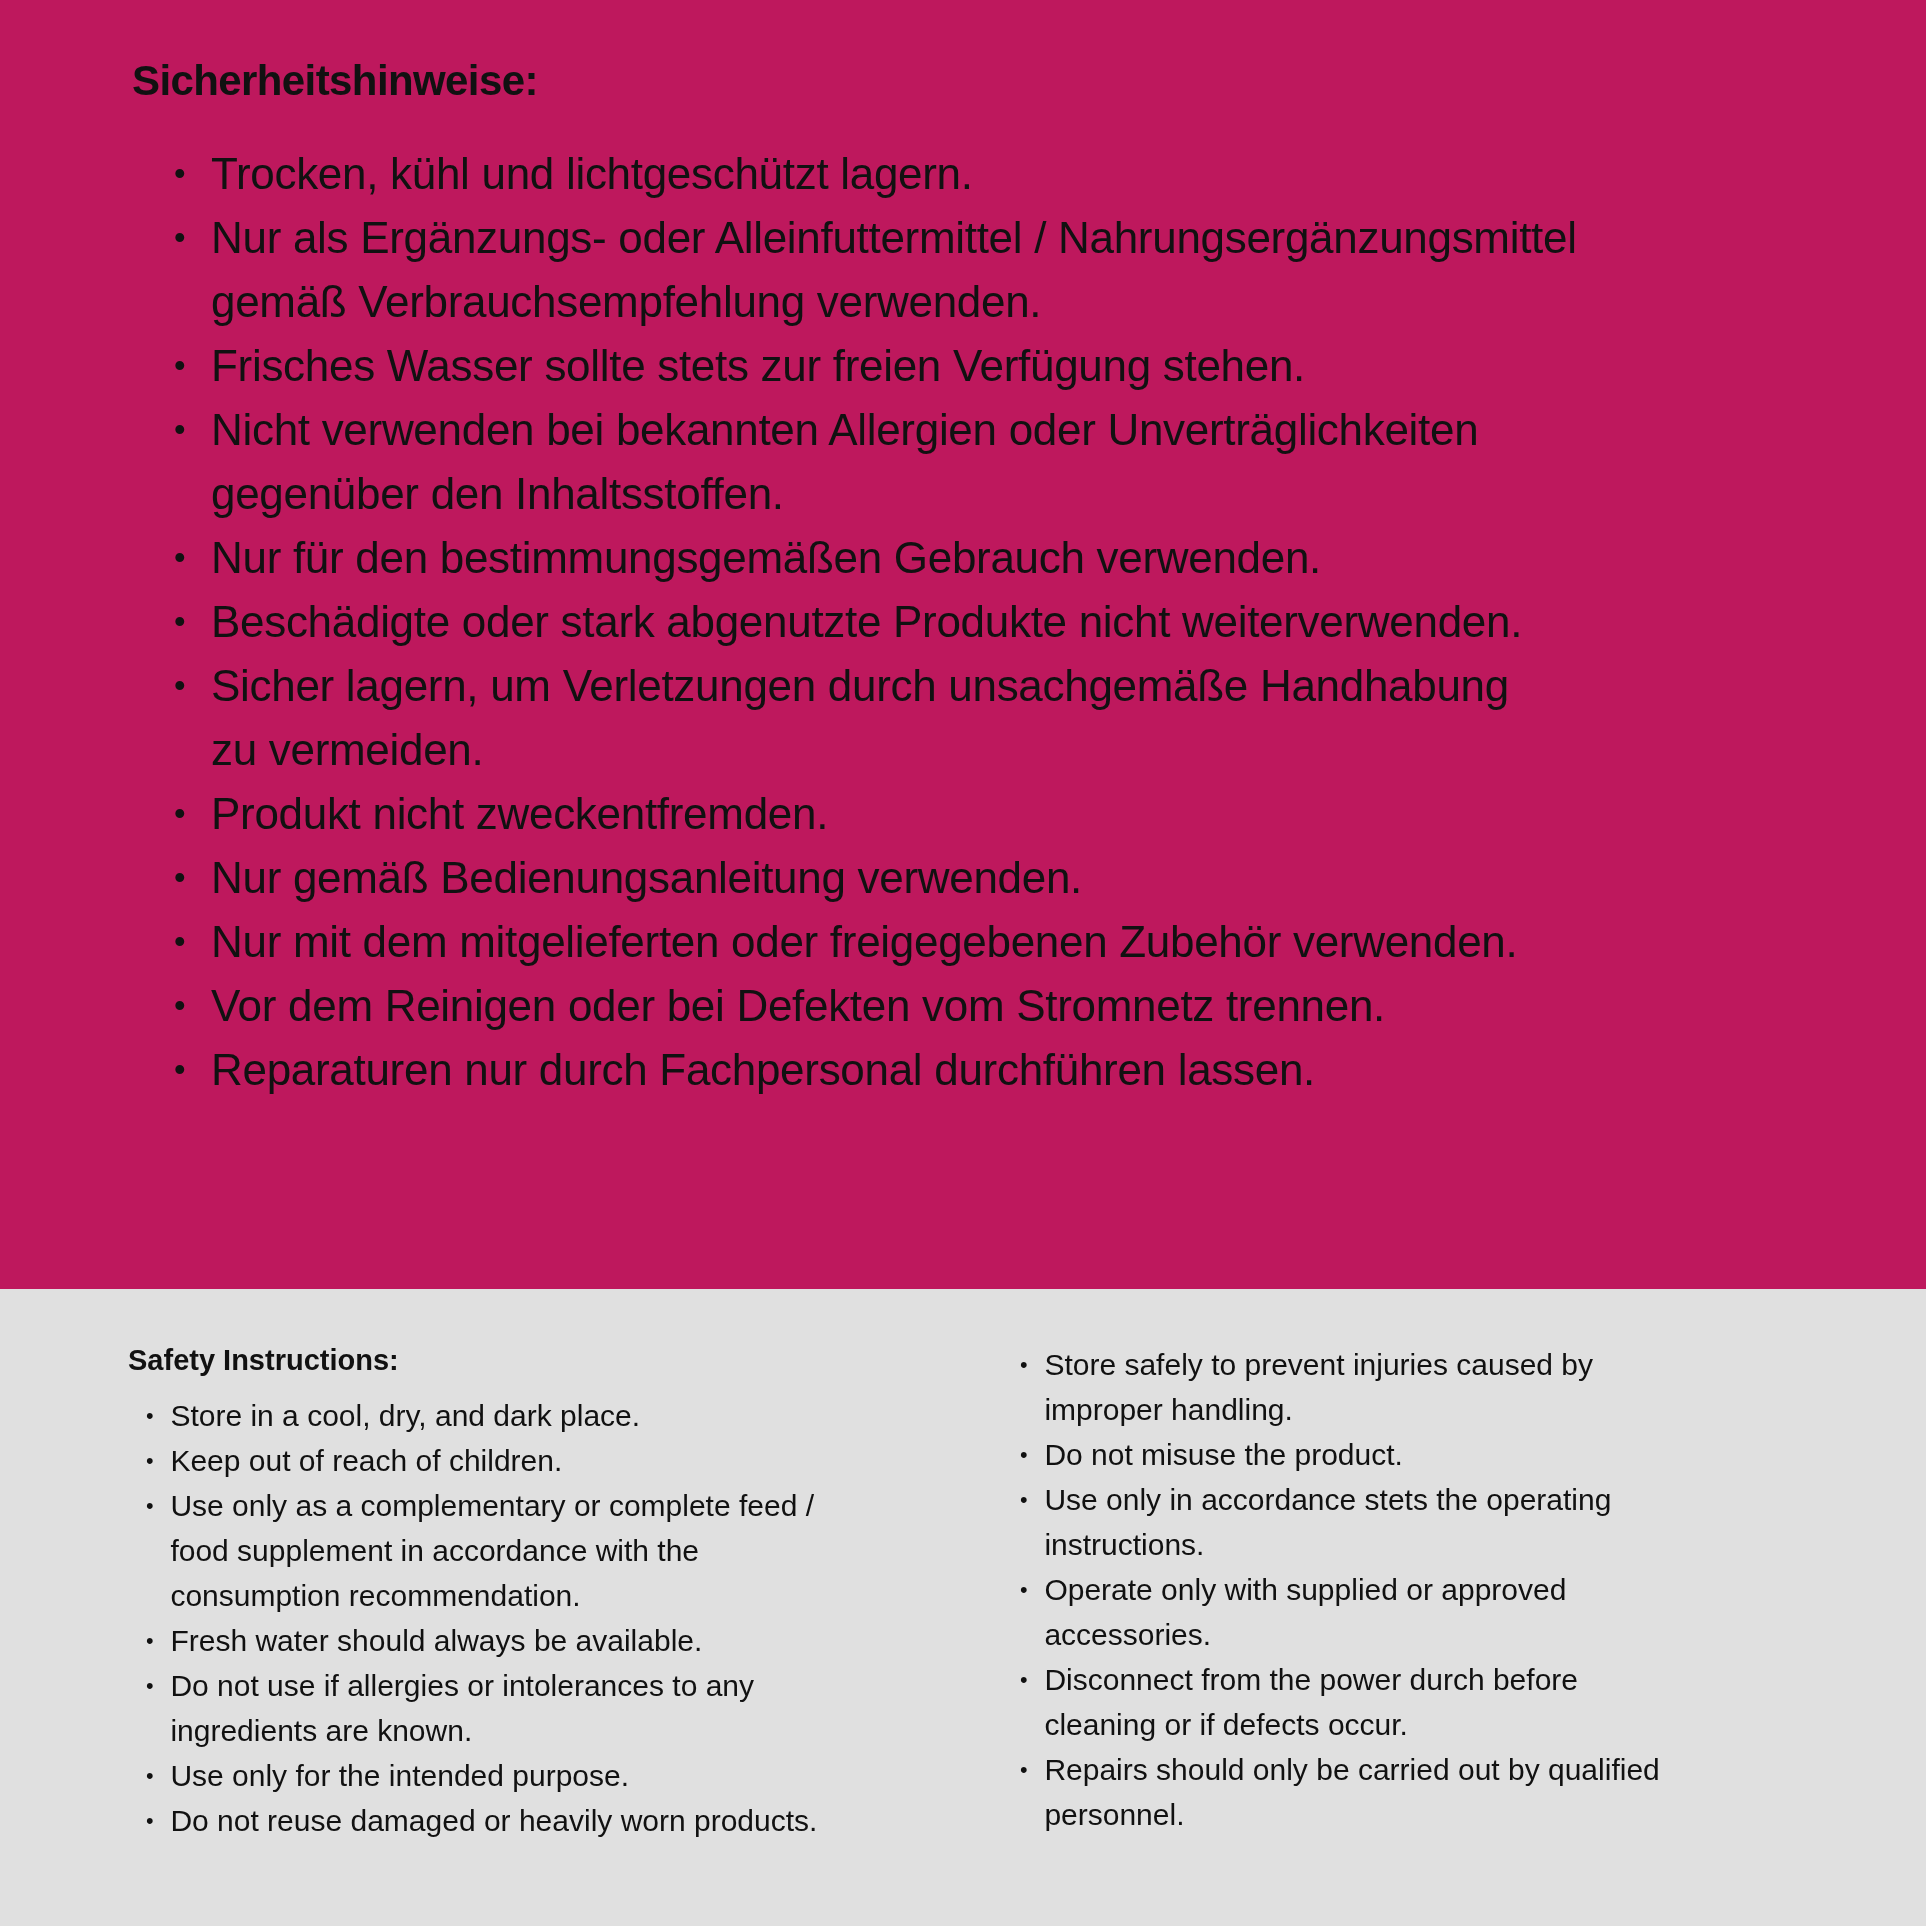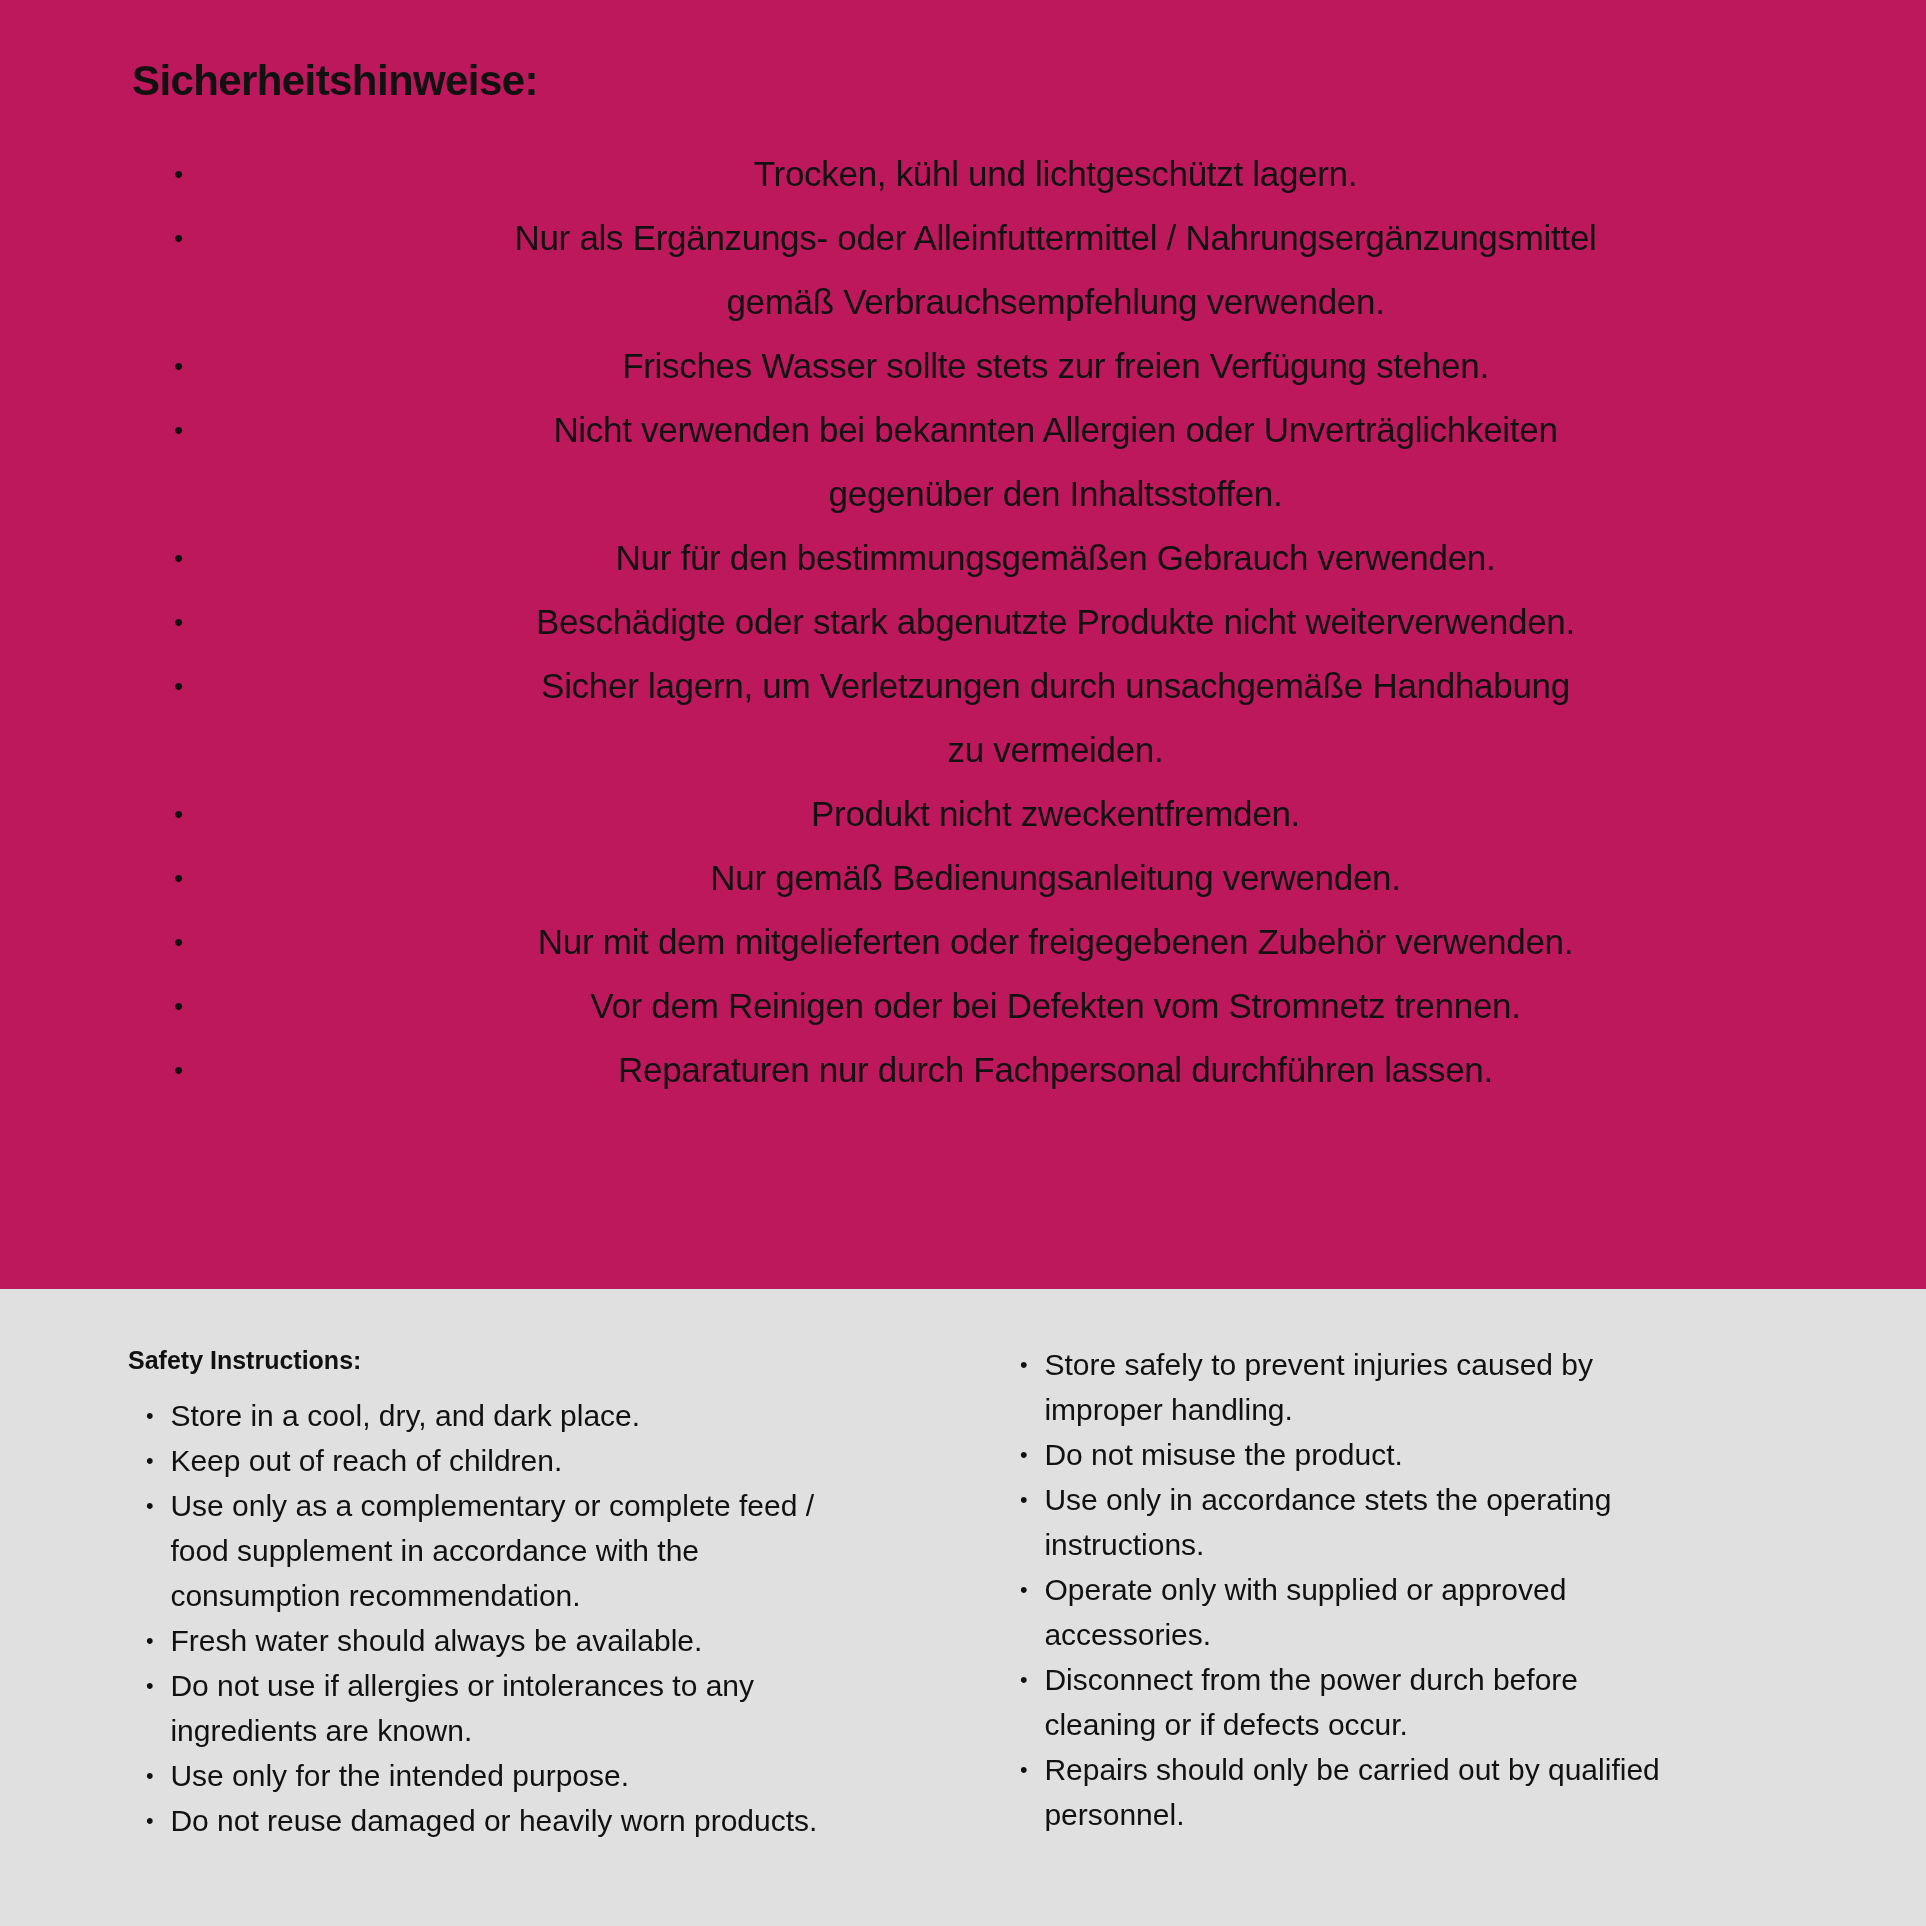--- a/index.html
+++ b/index.html
@@ -18,44 +18,43 @@
   .de h1 {
     margin: 0;
     font-size: 42px;
     line-height: 50px;
     font-weight: 700;
     letter-spacing: -0.6px;
   }
   .de ul { list-style: none; margin: 36px 0 0 42px; padding: 0; }
   .de li {
     position: relative;
-    font-size: 35px;
+    font-size: 44px;
     line-height: 64px;
     padding-left: 37px;
     letter-spacing: -0.3px;
     white-space: pre-line;
-    text-align: center;
   }
   .de li::before {
     content: "\2022";
     position: absolute;
     left: 0;
     font-size: 0.75em;
   }
 
   
   .en {
     height: 638px;
     background: #e0e0e0;
     display: flex;
     padding: 53px 39px 0 128px;
   }
   .en .col-left { flex: none; width: 892px; }
   .en .col-right { flex: 1; }
-  .en h2 { margin: 0; font-size: 25px; line-height: 36px; font-weight: 700; }
+  .en h2 { margin: 0; font-size: 29px; line-height: 36px; font-weight: 700; }
   .en ul { list-style: none; margin: 15.4px 0 0 18px; padding: 0; }
   .en .col-right ul { margin: 0; }
   .en li {
     position: relative;
     font-size: 30px;
     line-height: 45px;
     padding-left: 24.4px;
     white-space: pre-line;
   }
   .en li::before {

